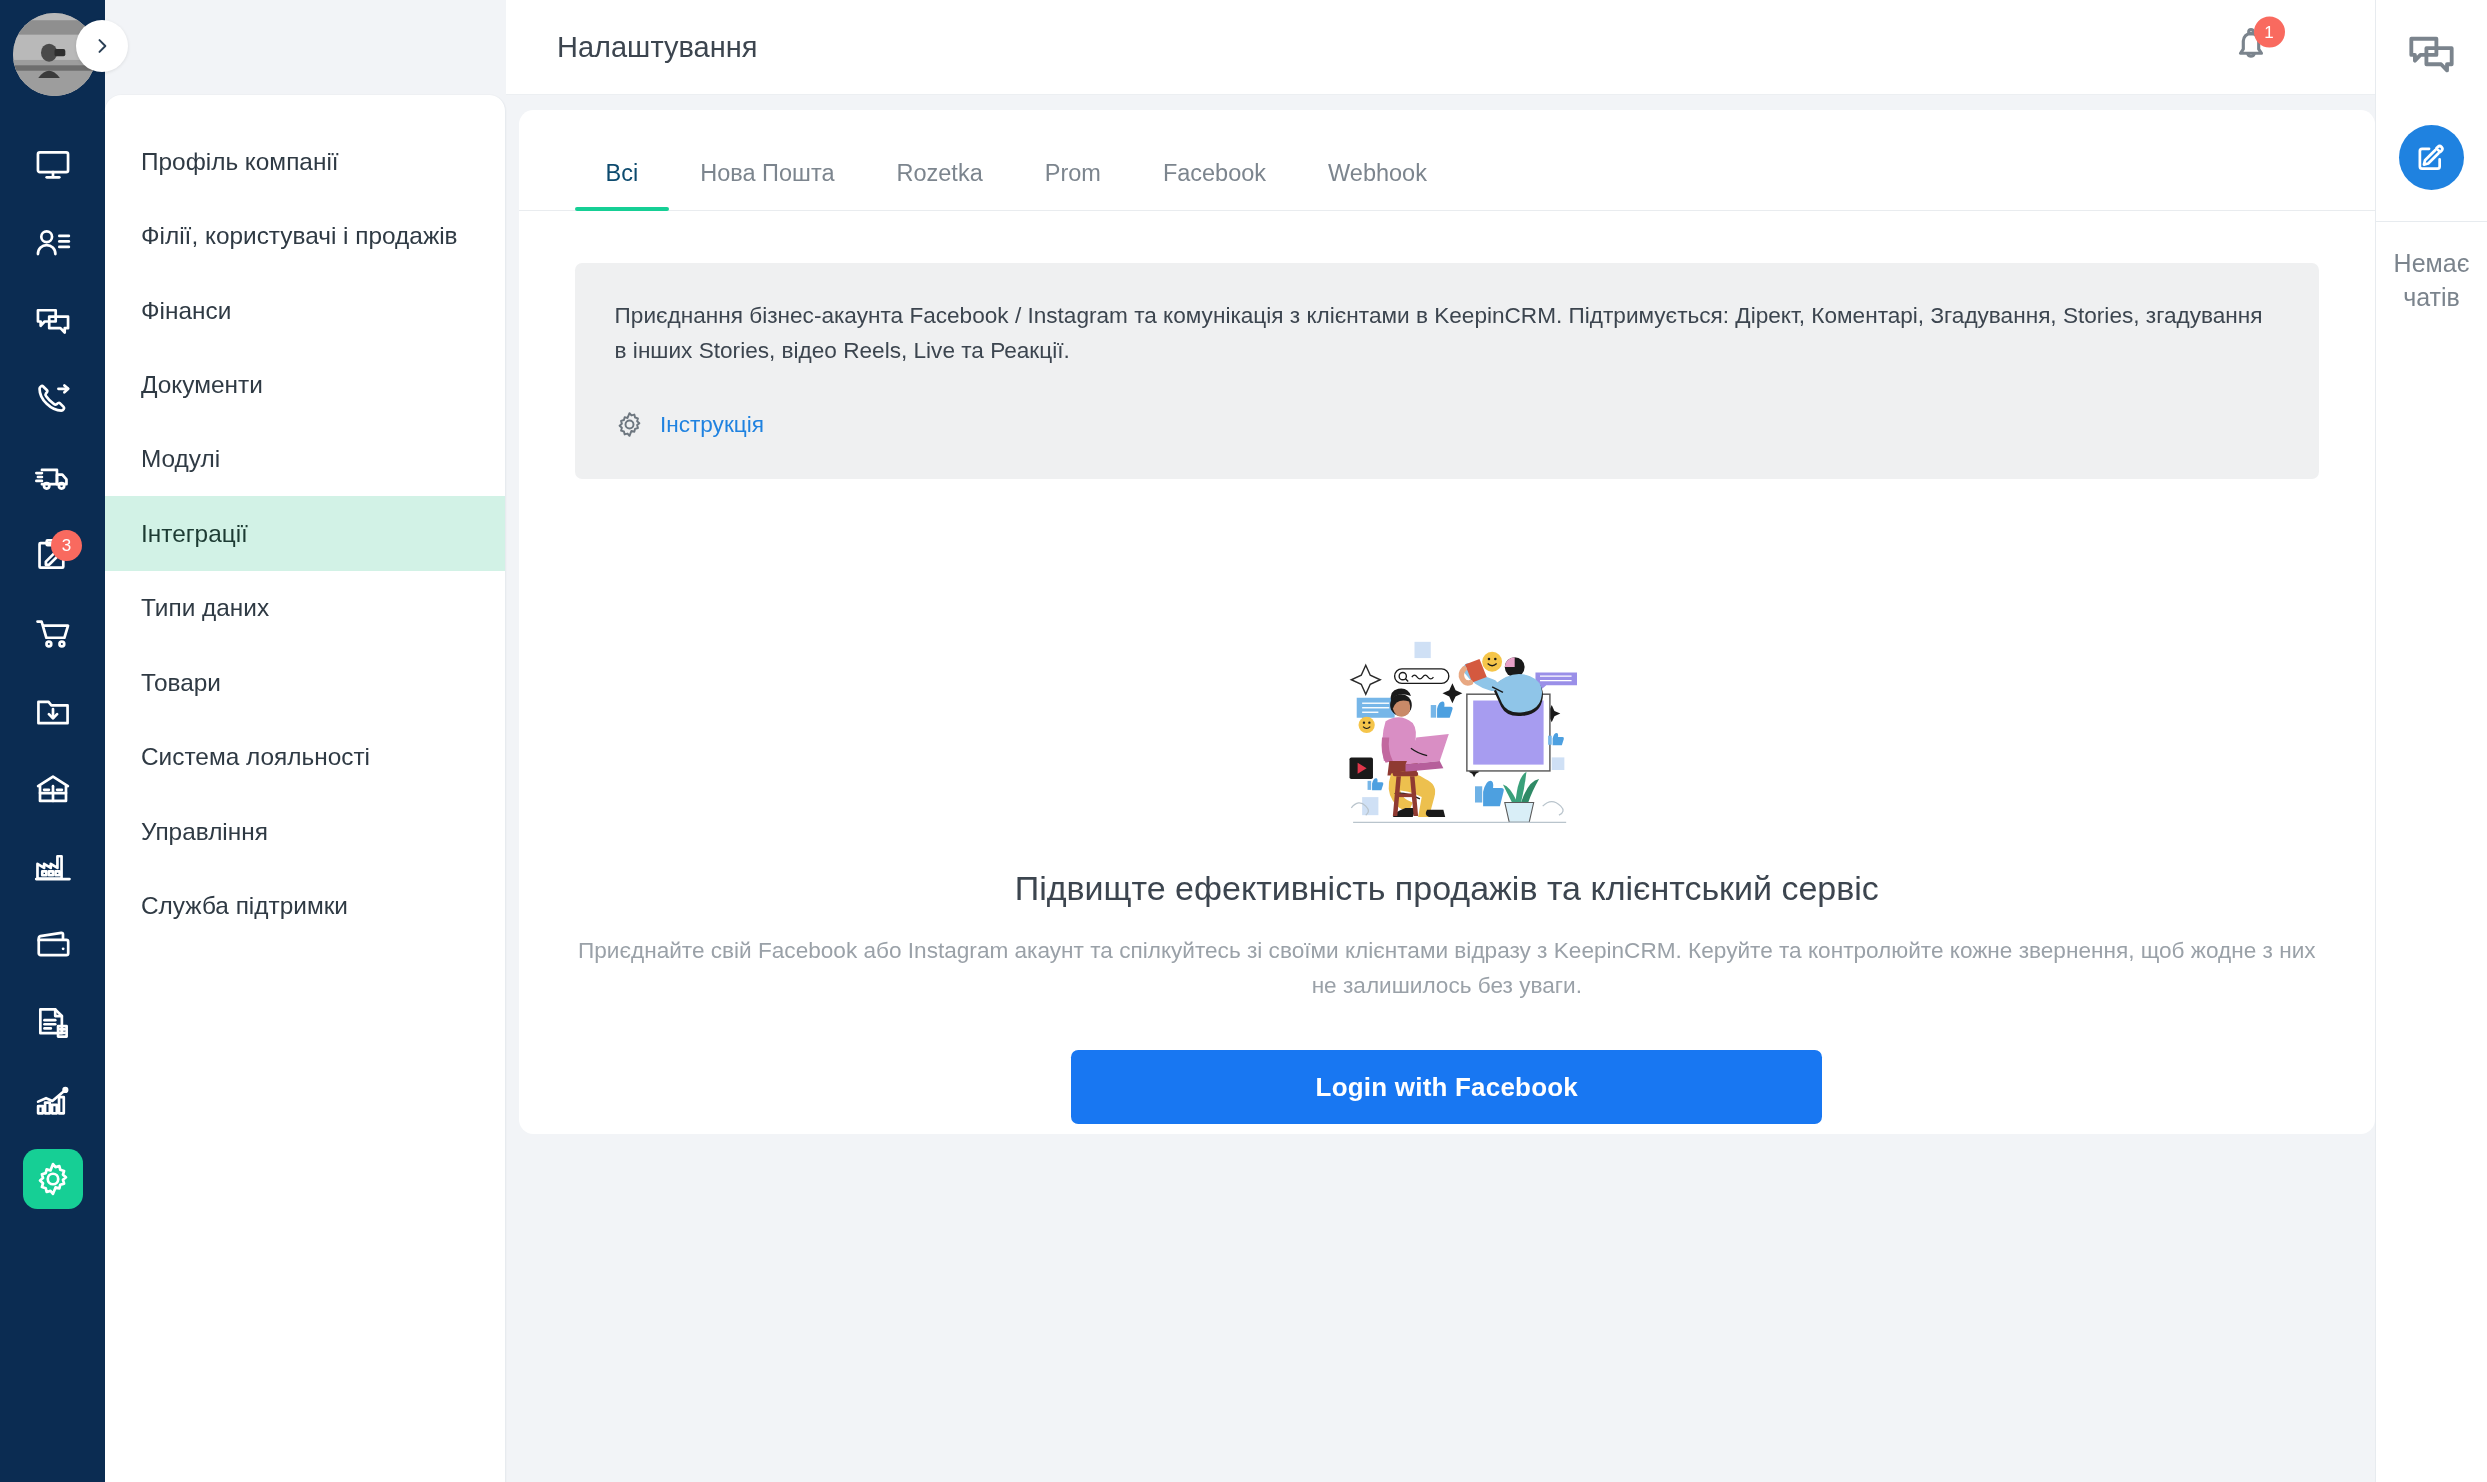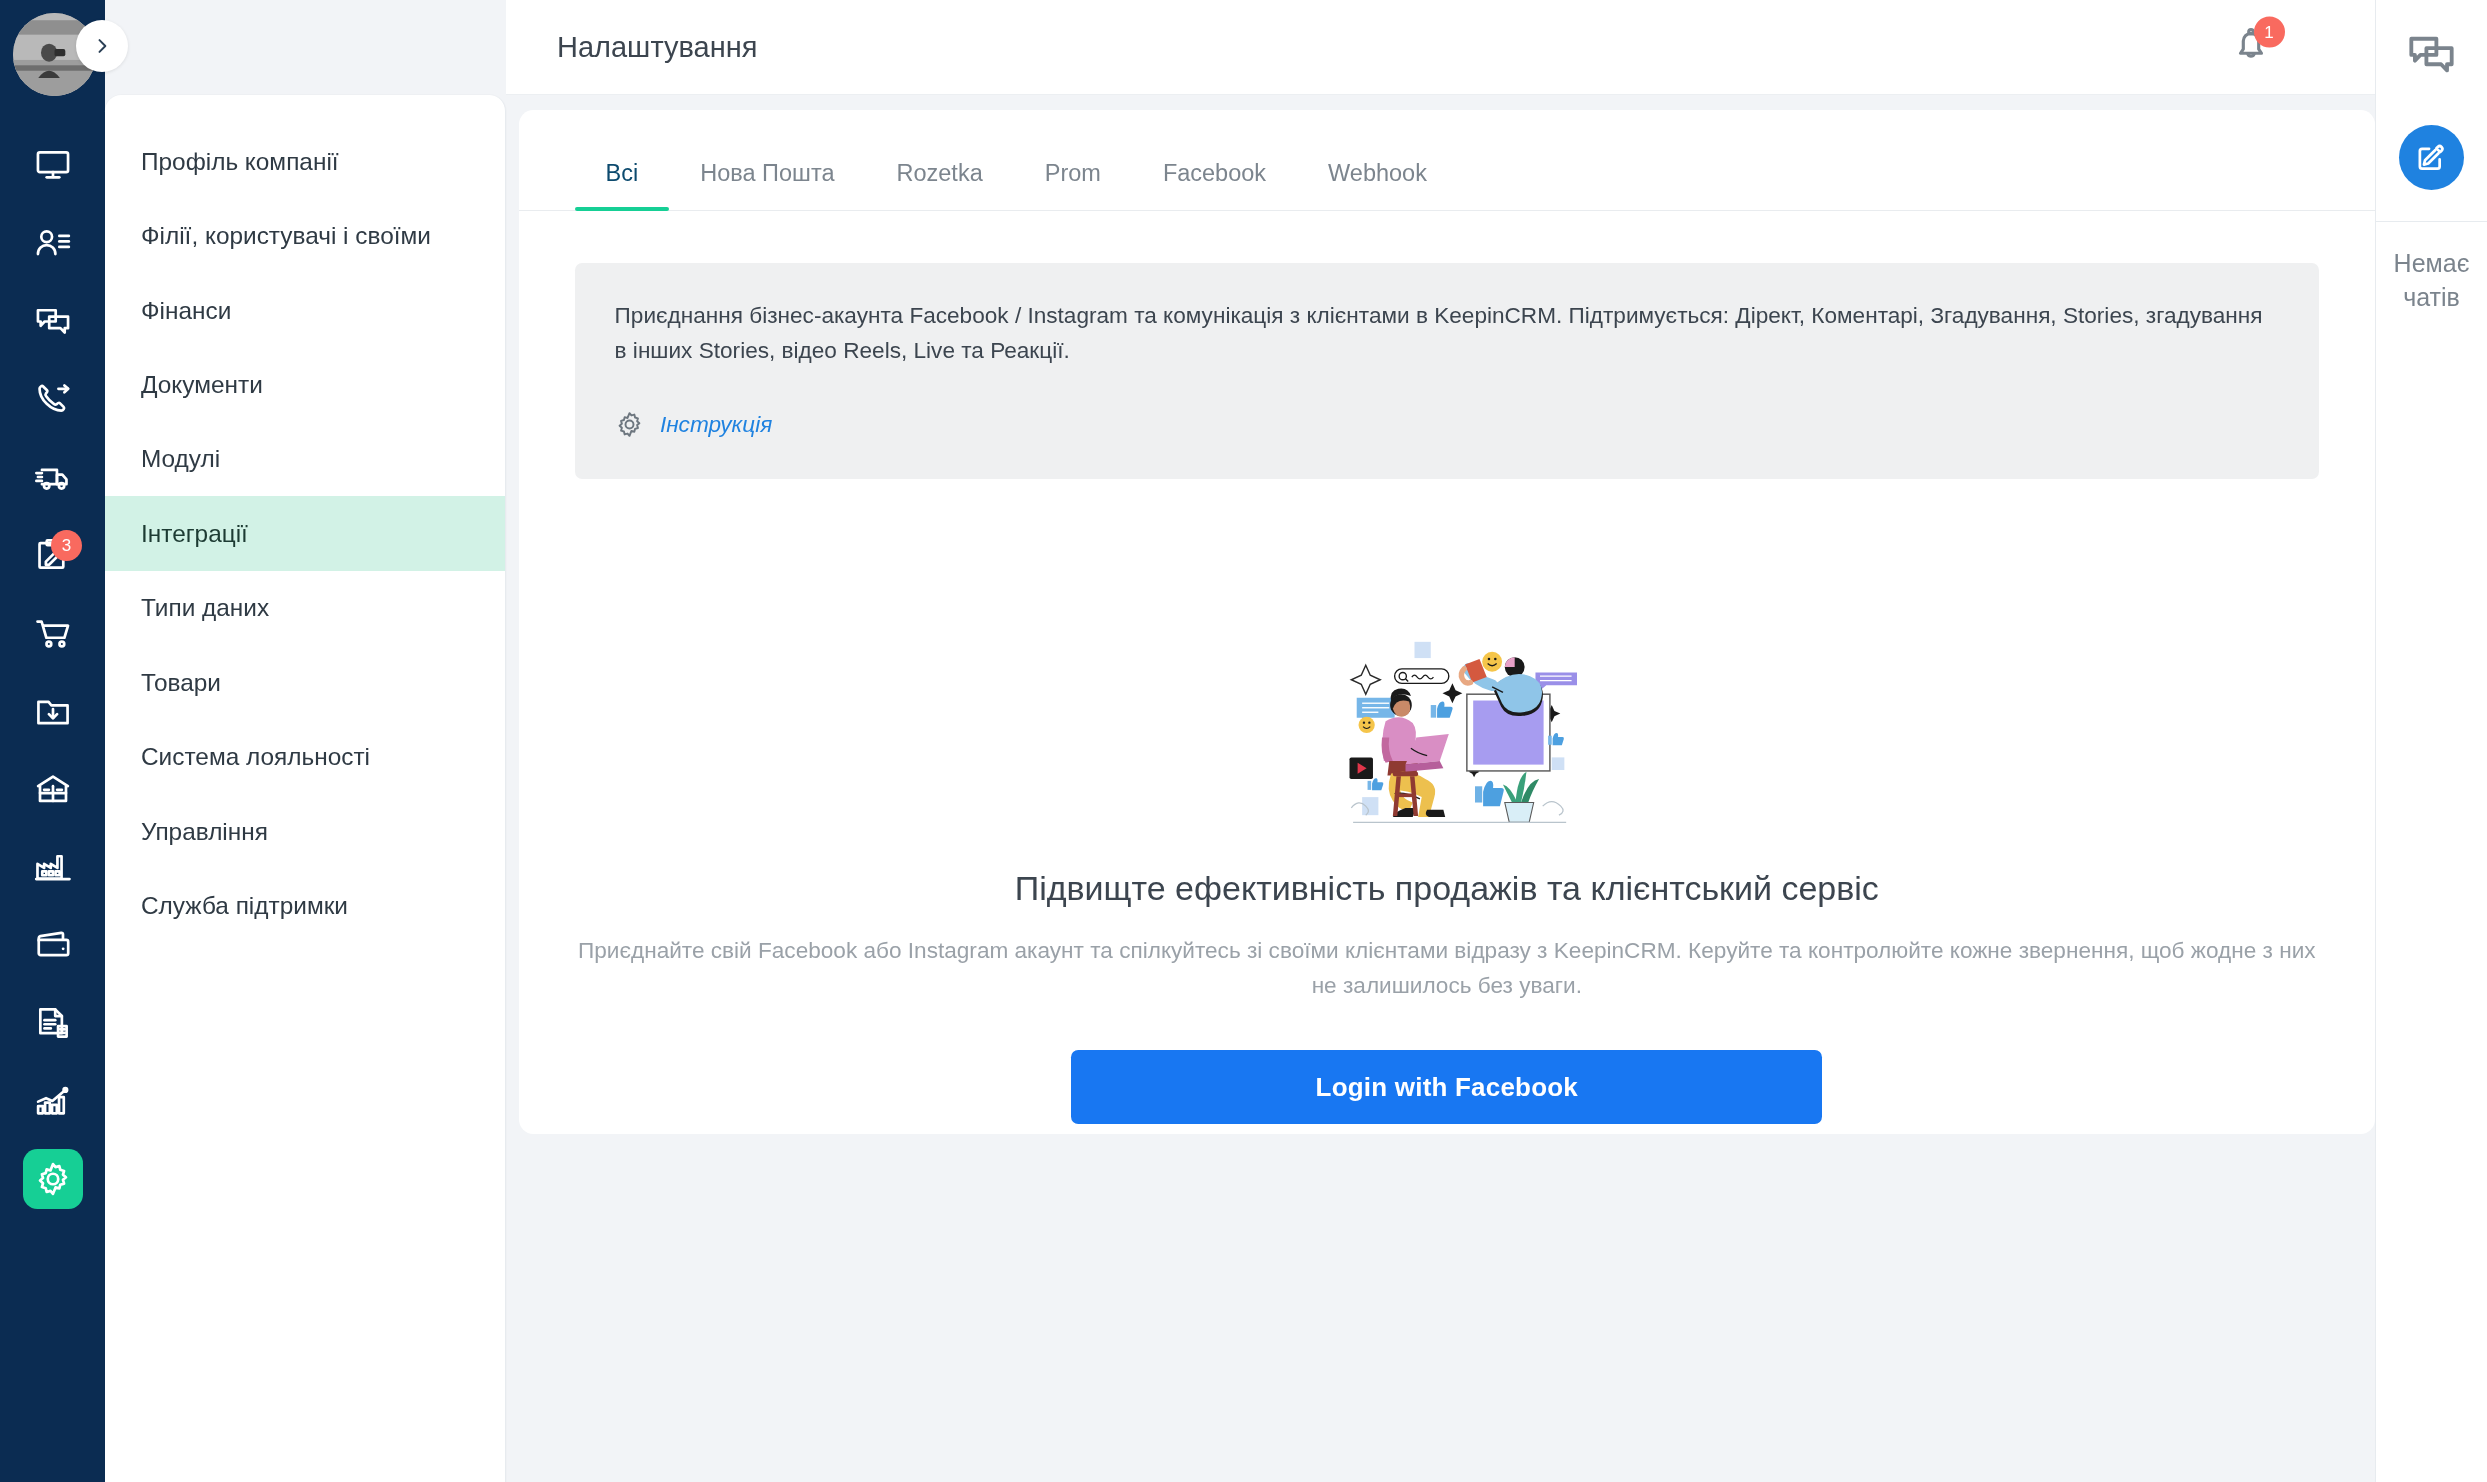--- a/index.html
+++ b/index.html
@@ -141,21 +141,21 @@
     border-radius: 7.2px;
     padding: 36px 32px 40px 40px;
   }
   .info-text {
     font-size: 22.6px; color: #3c454f; line-height: 1.52; max-width: 1662px;
   }
   .instr-row {
     display: flex; align-items: center; gap: 16.3px; margin-top: 42px; cursor: pointer;
   }
   .instr-row svg { width: 29px; height: 29px; stroke:#6d767f; fill:none; stroke-width:1.6; }
-  .instr-link { font-size: 22.6px; color: #1f82e0; font-style: italic; }
+  .instr-link { font-size: 22.6px; color: #1f82e0; }
 
   .empty-state {
     margin-top: 152px; text-align: center; padding: 0 54px;
   }
   .illus { width: 264px; height: 195px; margin: 0 auto; display:block; }
   .empty-title {
     font-size: 34px; color: #3c454f; margin-top: 43px; font-weight: 400;
   }
   .empty-desc {
     font-size: 22.6px; color: #9aa1a8; line-height: 1.55;
@@ -350,21 +350,21 @@
           <circle cx="12" cy="12" r="3.3"></circle>
         </svg>
       </div>
 
     </div>
   </div>
 
   <div class="menu-panel">
     <div class="menu-list">
       <div class="menu-item"><span>Профіль компанії</span></div>
-      <div class="menu-item"><span>Філії, користувачі і своїми</span></div>
+      <div class="menu-item"><span>Філії, користувачі і продажів</span></div>
       <div class="menu-item"><span>Фінанси</span></div>
       <div class="menu-item"><span>Документи</span></div>
       <div class="menu-item"><span>Модулі</span></div>
       <div class="menu-item active"><span>Інтеграції</span></div>
       <div class="menu-item"><span>Типи даних</span></div>
       <div class="menu-item"><span>Товари</span></div>
       <div class="menu-item"><span>Система лояльності</span></div>
       <div class="menu-item"><span>Управління</span></div>
       <div class="menu-item"><span>Служба підтримки</span></div>
     </div>

